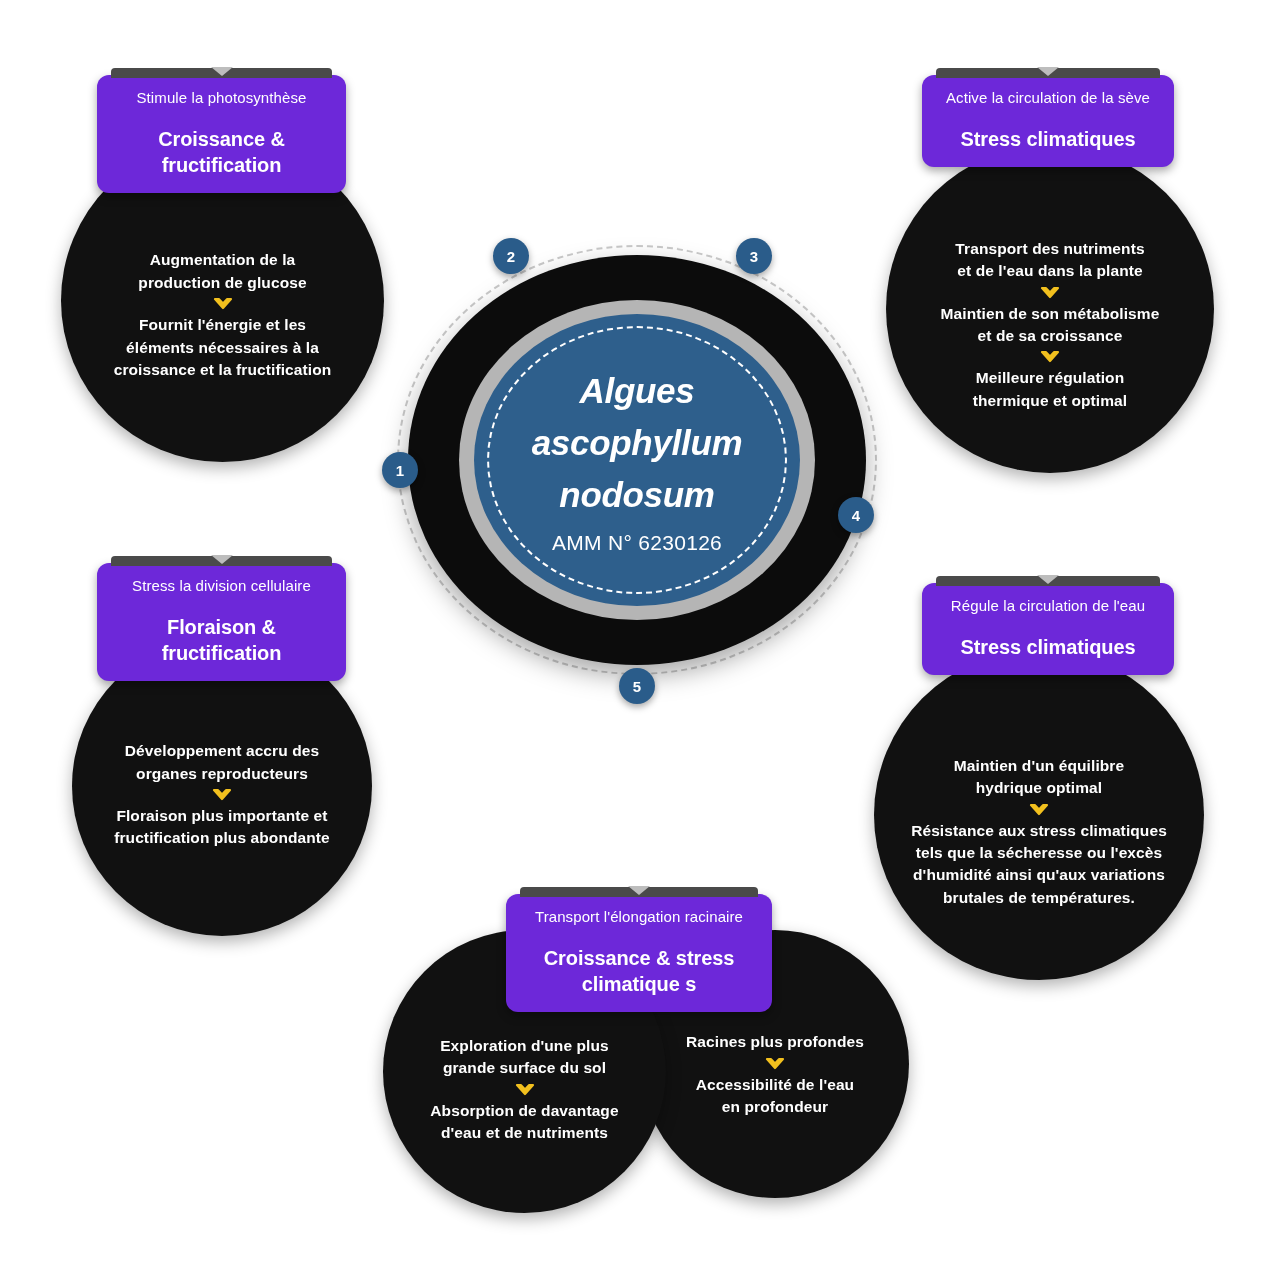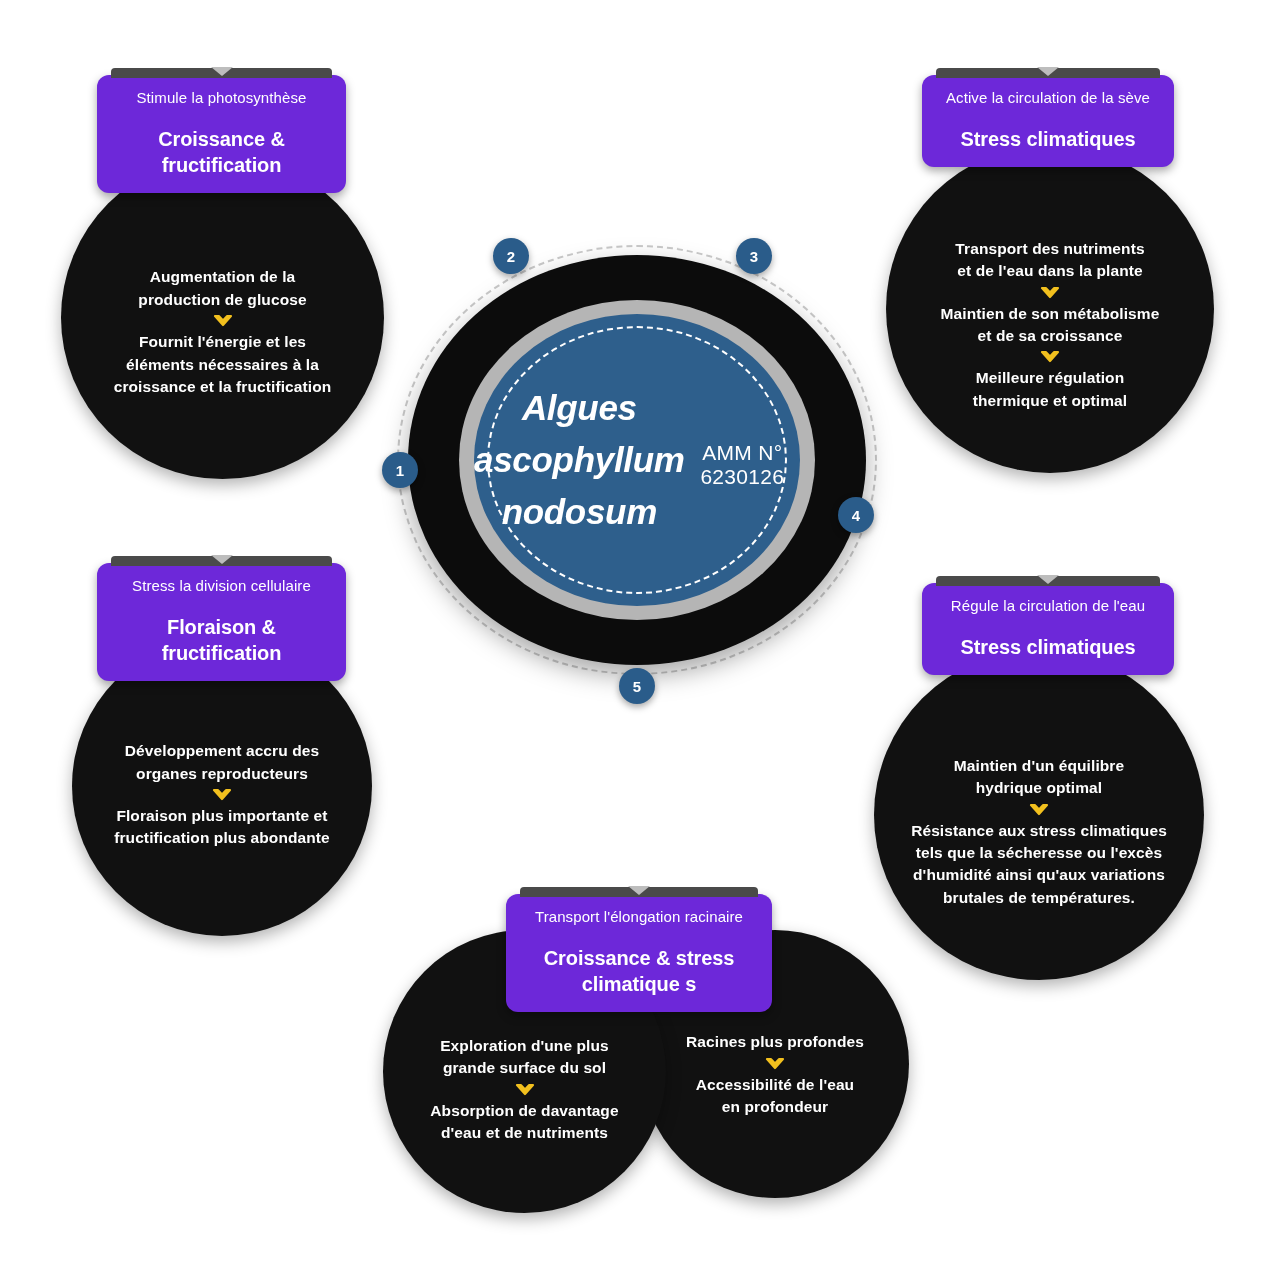--- a/index.html
+++ b/index.html
@@ -146,21 +146,21 @@
     border-radius: 50%;
     background: #b5b5b5;
   }
   .hub-blue {
     position: absolute;
     left: 77px; top: 69px;
     width: 326px; height: 292px;
     border-radius: 50%;
     background: #2e5f8c;
     display: flex;
-    flex-direction: row;
+    flex-direction: column;
     align-items: center;
     justify-content: center;
   }
   .hub-dashin {
     position: absolute;
     left: 13px; top: 12px;
     right: 13px; bottom: 12px;
     border-radius: 50%;
     border: 2px dashed #ffffff;
     box-sizing: border-box;
@@ -231,21 +231,21 @@
   <div class="badge" style="left:736px; top:238px;">
     <span>3</span>
   </div>
   <div class="badge" style="left:838px; top:497px;">
     <span>4</span>
   </div>
   <div class="badge" style="left:619px; top:668px;">
     <span>5</span>
   </div>
 
-  <div class="node-circle" style="left:61px; top:156px; width:323px; height:323px;">
+  <div class="node-circle" style="left:61px; top:139px; width:323px; height:323px;">
     <div class="node-body" style="padding-top:30px;">
       <div class="node-line">Augmentation de la
 production de glucose</div>
       <span class="chev">
         <svg viewBox="0 0 20 14">
             <path d="M2 2 L10 11 L18 2 L14.2 2 L10 6.6 L5.8 2 Z" fill="#f2c01e" stroke="#f2c01e" stroke-width="2.2" stroke-linejoin="round"></path>
           </svg>
       </span>
       <div class="node-line">Fournit l'énergie et les
 éléments nécessaires à la

